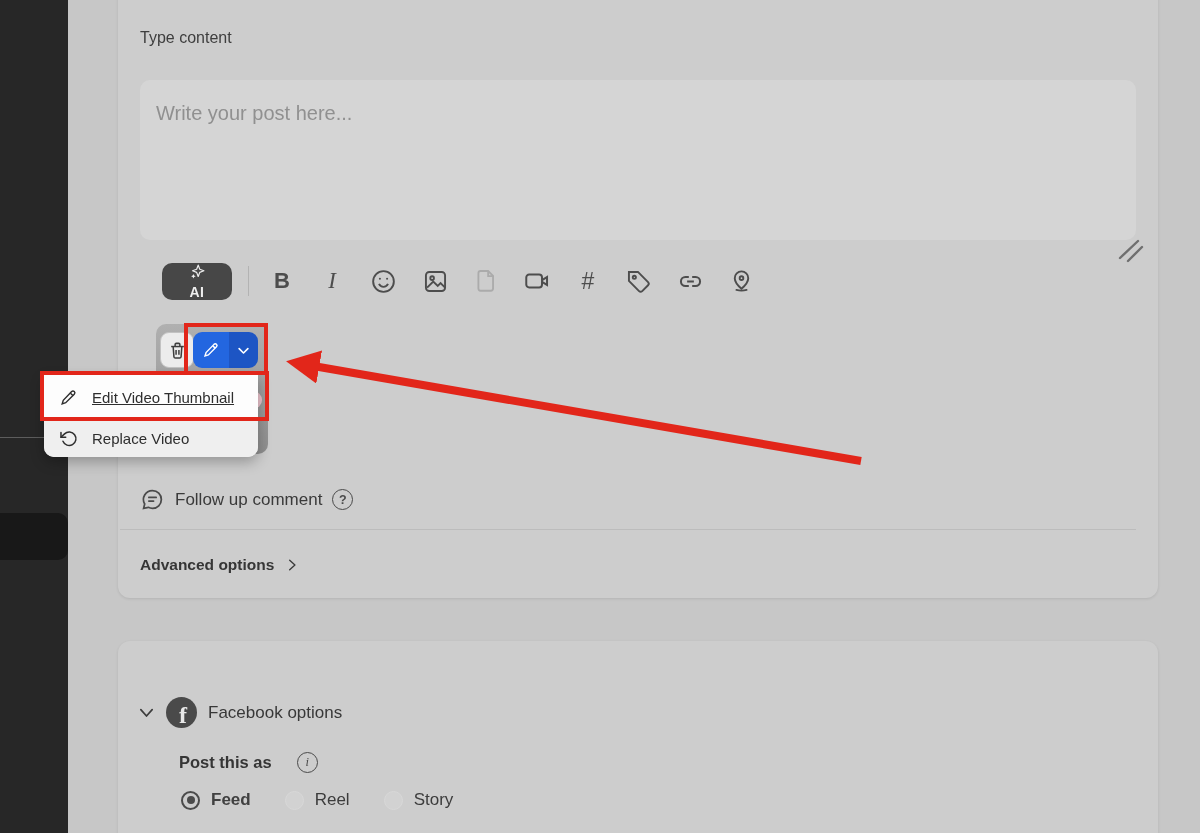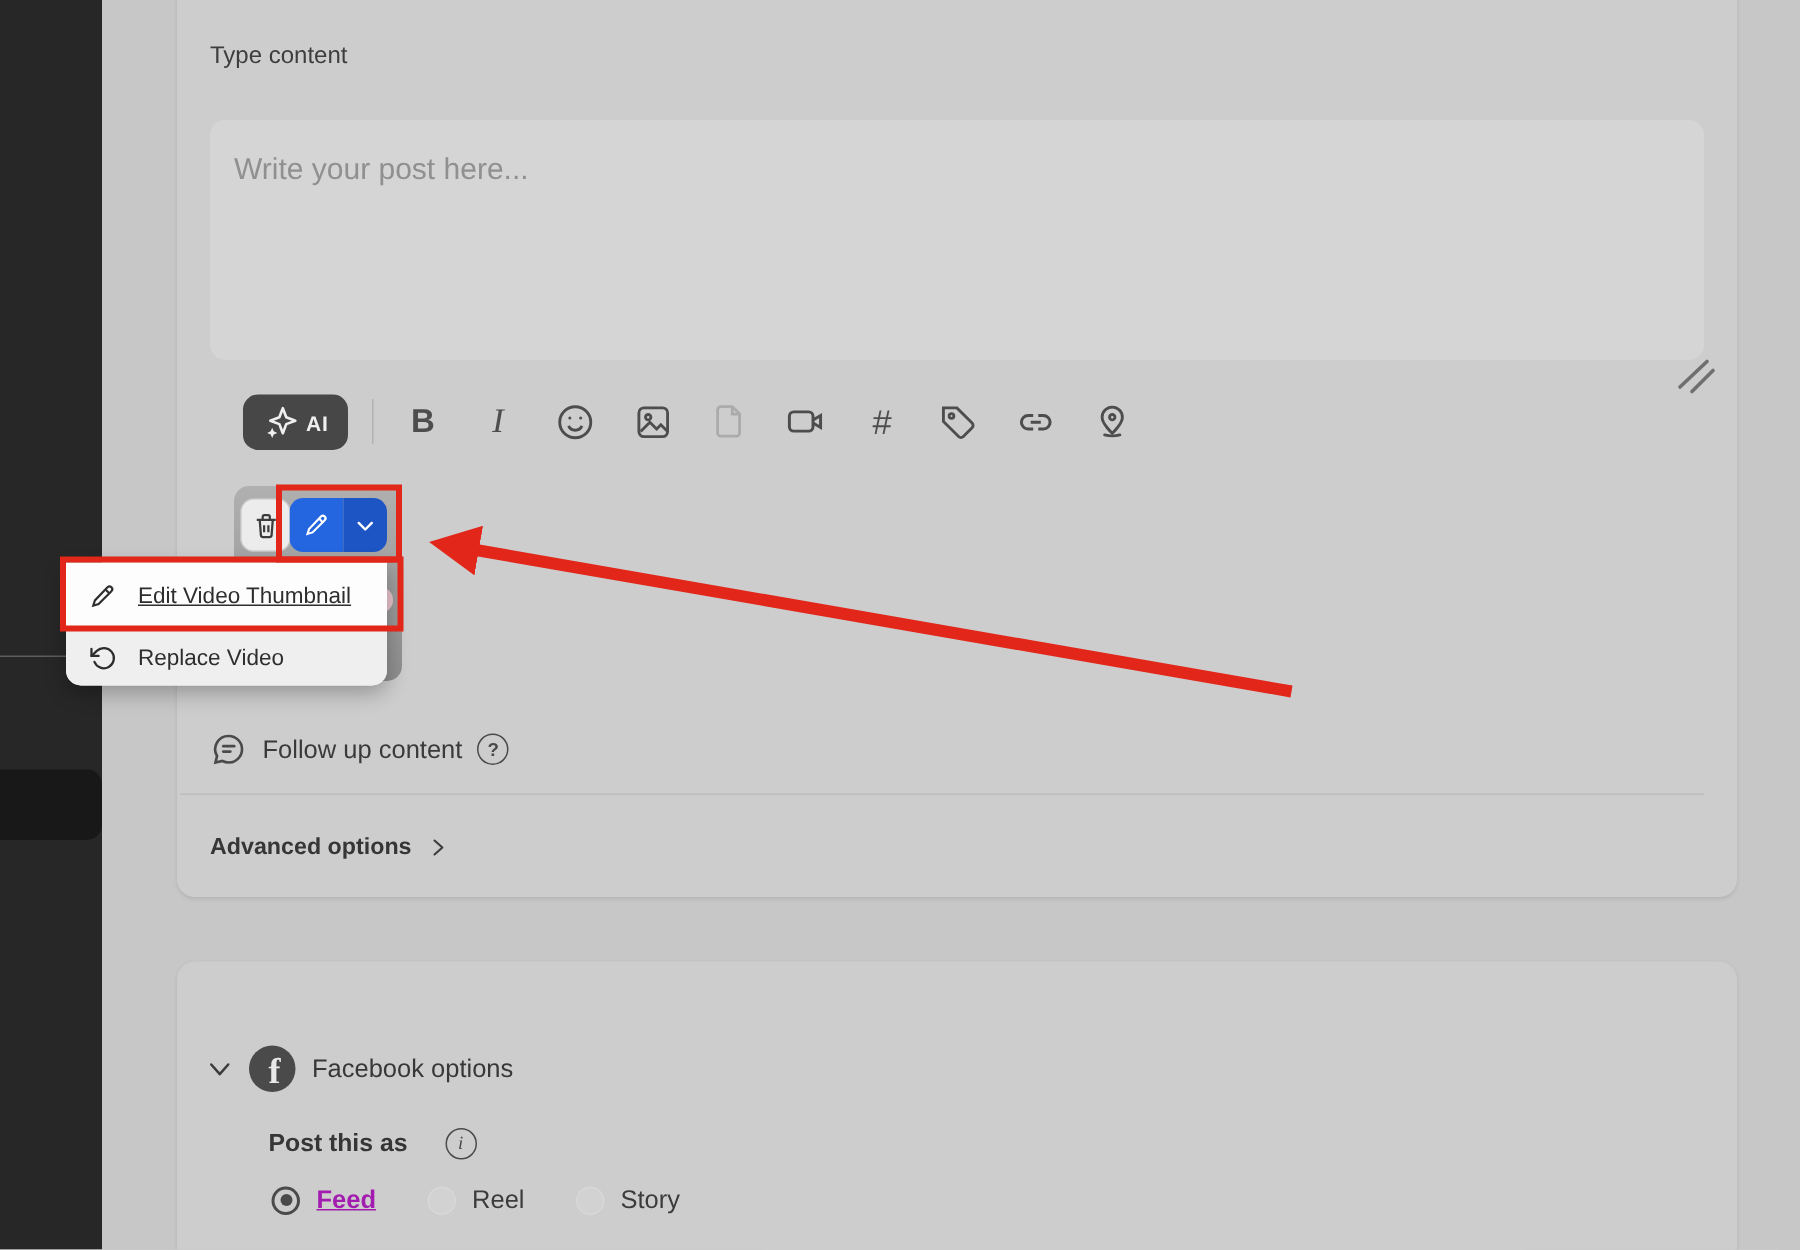--- a/index.html
+++ b/index.html
@@ -21,21 +21,21 @@
   textarea.editor {
     left:140px; top:80px; width:996px; height:160px;
     background:#d5d5d5; border:none; border-radius:10px; resize:none;
     font-family:"Liberation Sans", sans-serif; font-size:20px; color:#4a4a4a;
     padding:22px 16px; outline:none; z-index:2; position:absolute;
   }
   textarea.editor::placeholder { color:#909090; }
 
   
   .ai-btn { left:162px; top:263px; width:70px; height:37px; background:#474747; border-radius:10px;
-    display:flex; align-items:center; justify-content:center; gap:4px; color:#efefef; z-index:2; cursor:pointer; }
+    display:flex; align-items:center; justify-content:center; gap:4px; color:#efefef; z-index:2; cursor:pointer;flex-direction:column; }
   .ai-btn .ai-txt { font-size:14px; font-weight:bold; letter-spacing:.5px; }
   .tb-sep { left:248px; top:266px; width:1px; height:30px; background:#b3b3b3; z-index:2; }
   .tb { z-index:2; display:flex; align-items:center; justify-content:center; width:34px; height:34px; top:264px; color:#4d4d4d; cursor:pointer; }
   .tb-bold { font-size:22px; font-weight:bold; font-family:"Liberation Sans",sans-serif; }
   .tb-italic { font-size:23px; font-style:italic; font-family:"Liberation Serif",serif; }
   .tb-hash { font-size:23px; font-weight:400; }
   .tb svg { stroke:#4d4d4d; }
   .tb.disabled svg { stroke:#ababab; }
 
   
@@ -76,21 +76,21 @@
   .fb-title { font-size:17px; color:#383838; }
   .postas-row { left:179px; top:752px; display:flex; align-items:center; gap:25px; z-index:2; }
   .postas-text { font-size:16.5px; font-weight:bold; color:#363636; }
   .info-circ { font-weight:normal; font-style:italic; font-family:"Liberation Serif",serif; }
   .radio-row { left:181px; top:790px; display:flex; align-items:center; z-index:2; }
   .radio { width:19px; height:19px; border-radius:50%; position:relative; cursor:pointer; }
   .radio.sel { border:2px solid #4b4b4b; background:transparent; }
   .radio.sel::after { content:""; position:absolute; left:3.5px; top:3.5px; width:8px; height:8px; border-radius:50%; background:#4b4b4b; }
   .radio.unsel { border:1.5px solid #d8d8d8; background:#d2d2d2; }
   .radio-label { font-size:17px; color:#3c3c3c; margin-left:11px; }
-  .radio-label.sel { font-weight:bold; color:#a21caf;text-decoration:underline; }
+  .radio-label.sel { font-weight:bold; color:#404040; }
   .radio-gap { width:34px; }
 
   .grip { z-index:2; }
   .arrow-layer { left:0; top:0; width:1200px; height:833px; z-index:50; pointer-events:none; }
 </style>
 </head>
 <body>
 
 <div class="abs sidebar"></div>
 <div class="abs sidebar-divider"></div>
@@ -230,21 +230,21 @@
   </defs>
   <line x1="861" y1="461" x2="296" y2="363" stroke="#e2261a" stroke-width="8" marker-end="url(#arrowhead)"></line>
 </svg>
 
 <div class="abs follow-row">
   <svg width="25" height="25" viewBox="0 0 24 24" fill="none" stroke="#4a4a4a" stroke-width="1.7" stroke-linecap="round">
     <path d="M12 3.5 a8.5 8.5 0 0 1 0 17 c-1.5 0 -2.9 -.4 -4.1 -1 L3.5 20.5 l1 -4.2 A8.5 8.5 0 0 1 12 3.5 Z"></path>
     <line x1="8.5" y1="10" x2="15.5" y2="10"></line>
     <line x1="8.5" y1="13.5" x2="13" y2="13.5"></line>
   </svg>
-  <span class="follow-text">Follow up content</span>
+  <span class="follow-text">Follow up comment</span>
   <span class="circ-glyph">?</span>
 </div>
 
 <div class="abs divider1"></div>
 
 <div class="abs advanced-row">
   <span class="advanced-text">Advanced options</span>
   <svg width="14" height="14" viewBox="0 0 24 24" fill="none" stroke="#3c3c3c" stroke-width="2.4" stroke-linecap="round" stroke-linejoin="round">
     <polyline points="8 4 17 12 8 20"></polyline>
   </svg>

